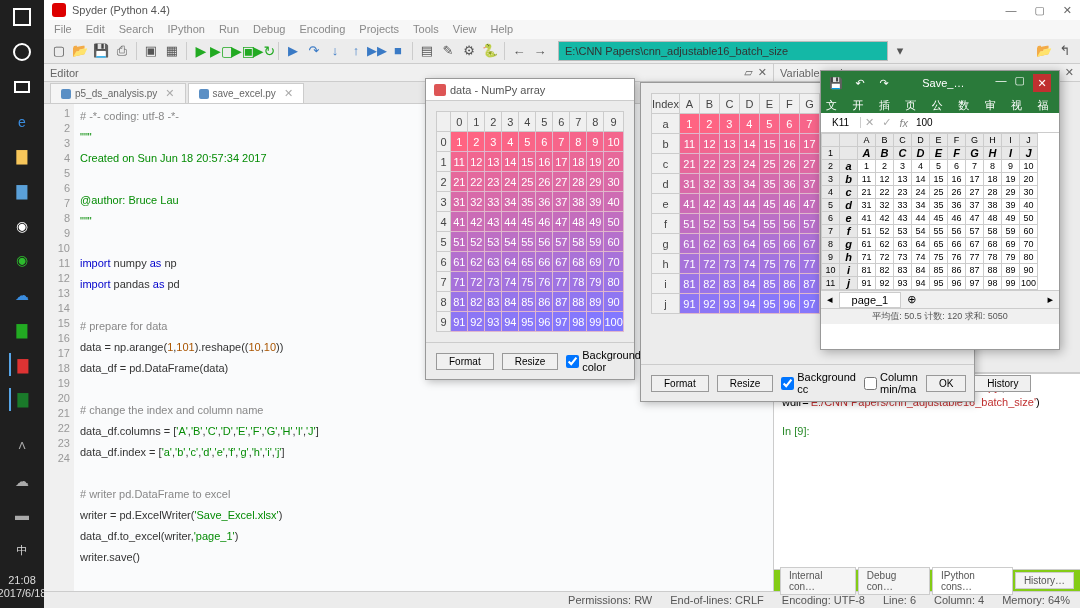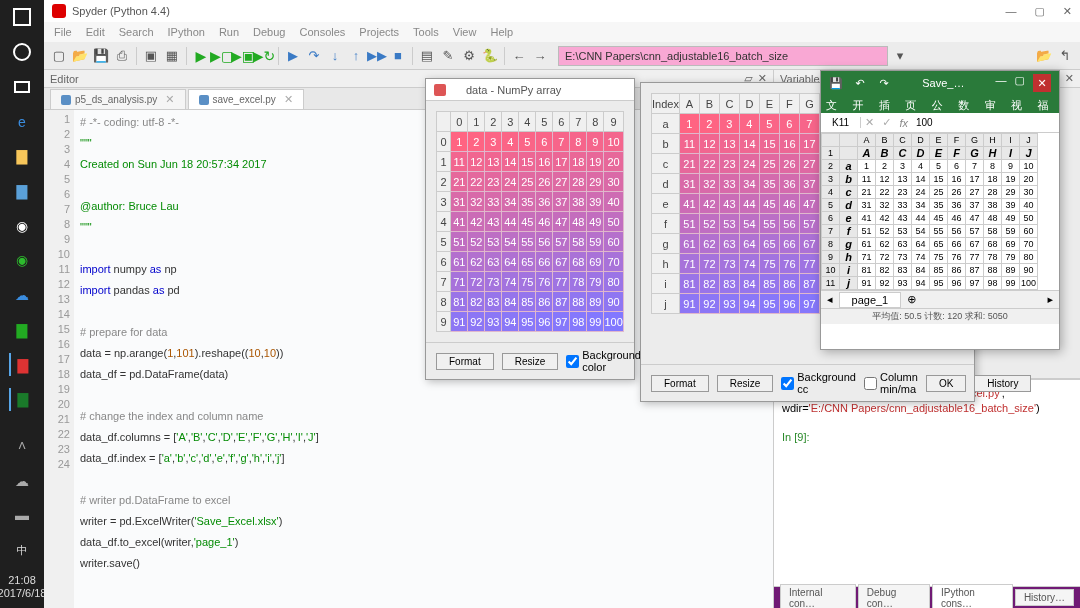--- a/index.html
+++ b/index.html
@@ -12,21 +12,21 @@
 .tb-clock{color:#ddd;font-size:10px;text-align:center;margin-top:auto;margin-bottom:8px;line-height:1.2}
 .spyder-window{position:absolute;left:44px;top:0;right:0;bottom:0;background:#ececec;display:flex;flex-direction:column}
 .titlebar{background:#fff;height:22px;display:flex;align-items:center;padding:0 8px;font-size:11px;color:#555}
 .titlebar .spyicon{width:14px;height:14px;background:#d00;border-radius:3px;margin-right:6px}
 .titlebar .winbtns{margin-left:auto;display:flex;gap:18px;color:#666;font-size:12px}
 .menubar{background:#f7f7f7;height:20px;display:flex;align-items:center;gap:14px;padding:0 10px;color:#888;font-size:11px}
 .toolbar{background:#ececec;height:28px;display:flex;align-items:center;gap:3px;padding:0 6px;border-bottom:1px solid #ccc}
 .toolbar .tbtn{width:18px;height:18px;display:flex;align-items:center;justify-content:center;color:#555;font-size:13px}
 .toolbar .sep{width:1px;height:18px;background:#ccc;margin:0 2px}
 .toolbar .run{color:#22aa22;font-size:14px}
-.toolbar .path-input{flex:0 0 330px;height:20px;background:#f9a8d4;border:1px solid #bbb;padding:0 6px;display:flex;align-items:center;margin-left:6px;color:#333}
+.toolbar .path-input{flex:0 0 330px;height:20px;background:#14b8a6;border:1px solid #bbb;padding:0 6px;display:flex;align-items:center;margin-left:6px;color:#333}
 .body-area{flex:1;display:flex;position:relative}
 .editor-pane{width:730px;background:#fafbfc;border-right:1px solid #ccc;display:flex;flex-direction:column}
 .pane-header{height:18px;background:#f0f0f0;border-bottom:1px solid #ccc;padding:0 6px;display:flex;align-items:center;color:#666;font-size:10px}
 .pane-header .pctrls{margin-left:auto;display:flex;gap:5px}
 .tabs{height:22px;background:#e8e8e8;display:flex;align-items:flex-end;padding-left:6px;gap:2px;border-bottom:1px solid #ccc}
 .tab{background:#f5f5f5;border:1px solid #ccc;border-bottom:none;padding:3px 10px;font-size:10px;color:#666;display:flex;align-items:center;gap:4px}
 .tab.active{background:#fff}
 .tab .ficon{width:10px;height:10px;background:#5a8fc5;border-radius:2px}
 .code-area{flex:1;background:#fafbfc;font-family:Consolas,monospace;font-size:11px;display:flex}
 .gutter{width:30px;background:#f0f0f0;text-align:right;padding:2px 4px 0 0;color:#999;line-height:15px}
@@ -34,27 +34,27 @@
 .c-comment{color:#888}
 .c-str{color:#058c05}
 .c-kw{color:#0000cc}
 .c-num{color:#aa5500}
 .right-pane{flex:1;display:flex;flex-direction:column}
 .varexp{flex:0 0 310px;border-bottom:2px solid #ccc}
 .console-pane{flex:1;background:#fff;position:relative}
 .console-body{padding:6px 8px;font-family:Consolas,monospace;font-size:11px;line-height:14px}
 .c-red{color:#c03030}
 .c-green{color:#2a8a2a}
-.console-tabs{position:absolute;bottom:0;left:0;right:0;height:22px;background:#701a75;border-top:1px solid #ccc;display:flex;align-items:center;padding:0 6px;gap:2px}
+.console-tabs{position:absolute;bottom:0;left:0;right:0;height:22px;background:#84cc16;border-top:1px solid #ccc;display:flex;align-items:center;padding:0 6px;gap:2px}
 .console-tabs .ctab{background:#f5f5f5;border:1px solid #ccc;padding:2px 8px;font-size:10px;color:#555}
 .console-tabs .ctab.active{background:#fff}
 .statusbar{height:18px;background:#ececec;border-top:1px solid #ccc;display:flex;align-items:center;justify-content:flex-end;gap:18px;padding:0 10px;font-size:10px;color:#555}
 
 .float-win{position:absolute;background:#ececec;border:1px solid #999;box-shadow:2px 2px 8px rgba(0,0,0,.25)}
-.float-title{height:22px;background:#fff;display:flex;align-items:center;padding:0 8px;color:#555;gap:20px;border-bottom:1px solid #ccc}
+.float-title{height:22px;background:#fff;display:flex;align-items:center;padding:0 8px;color:#555;gap:4px;border-bottom:1px solid #ccc}
 .float-title .ficon2{width:12px;height:12px;background:#d55;border-radius:2px}
 .grid-wrap{padding:10px}
 table.grid{border-collapse:collapse;font-size:10px}
 table.grid th,table.grid td{border:1px solid #e0b8cc;width:20px;height:20px;text-align:center;padding:0}
 table.grid th{background:#f0f0f0;color:#444;font-weight:normal;border-color:#ccc}
 .fbtns{padding:6px 10px;display:flex;align-items:center;gap:8px;border-top:1px solid #ccc}
 .fbtn{background:#f0f0f0;border:1px solid #999;padding:2px 12px;font-size:10px}
 .fchk{font-size:10px;display:flex;align-items:center;gap:3px}
 
 .excel{position:absolute;top:70px;right:20px;width:240px;height:280px;background:#fff;border:1px solid #999;box-shadow:2px 2px 10px rgba(0,0,0,.3)}
@@ -120,21 +120,21 @@
       <span>✕</span>
     </div>
   </div>
   <div class="menubar" id="menubar">
       <span>File</span>
       <span>Edit</span>
       <span>Search</span>
       <span>IPython</span>
       <span>Run</span>
       <span>Debug</span>
-      <span>Consoles</span>
+      <span>Encoding</span>
       <span>Projects</span>
       <span>Tools</span>
       <span>View</span>
       <span>Help</span>
     </div>
   <div class="toolbar">
     <span class="tbtn">▢</span>
     <span class="tbtn">📂</span>
     <span class="tbtn">💾</span>
     <span class="tbtn">⎙</span>
@@ -230,20 +230,28 @@
         <div class="console-tabs" id="console-tabs">
             <div class="ctab ">Internal con…</div>
             <div class="ctab ">Debug con…</div>
             <div class="ctab active">IPython cons…</div>
             <div class="ctab ">History…</div>
           </div>
       </div>
     </div>
   </div>
 
+  <div class="statusbar">
+    <span>Permissions: RW</span>
+    <span>End-of-lines: CRLF</span>
+    <span>Encoding: UTF-8</span>
+    <span>Line: 6</span>
+    <span>Column: 4</span>
+    <span>Memory: 64%</span>
+  </div>
 </div>
 
 <div class="float-win" style="left:425px;top:78px;width:210px">
   <div class="float-title">
       <div class="ficon2"></div>
       <span>data - NumPy array</span>
     </div>
   <div class="grid-wrap">
       <table class="grid" id="grid1">
         <tbody>

